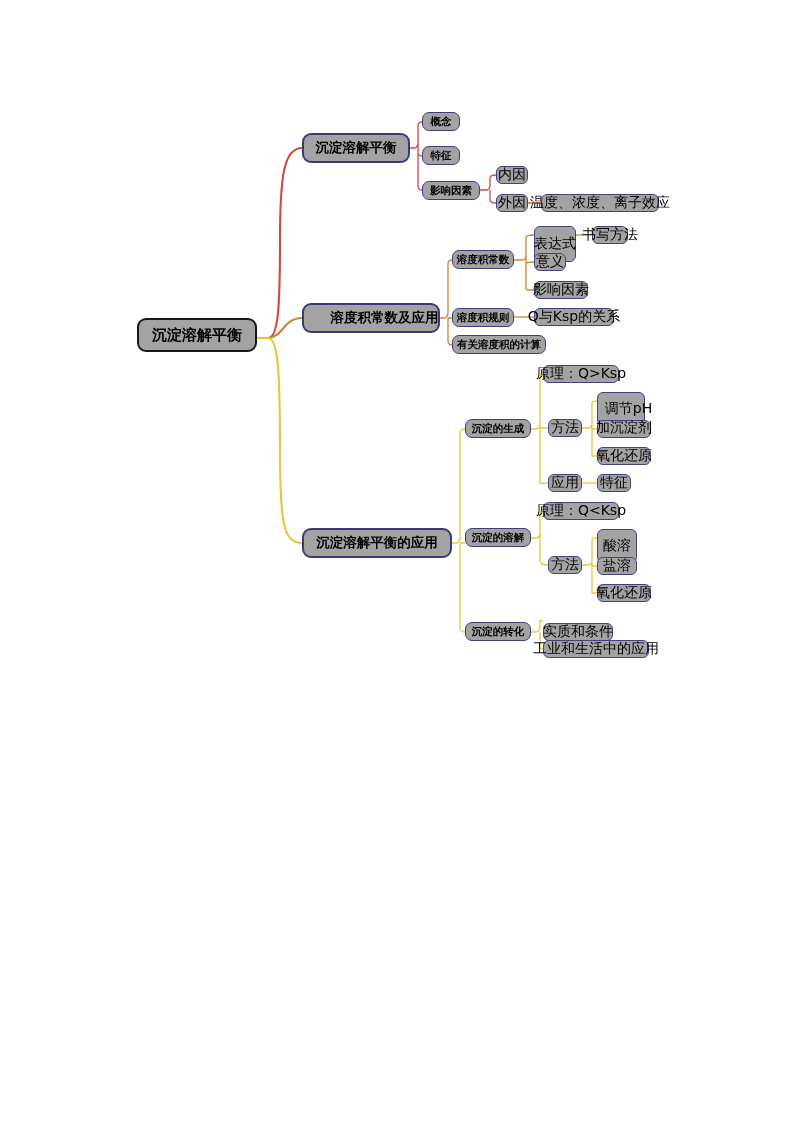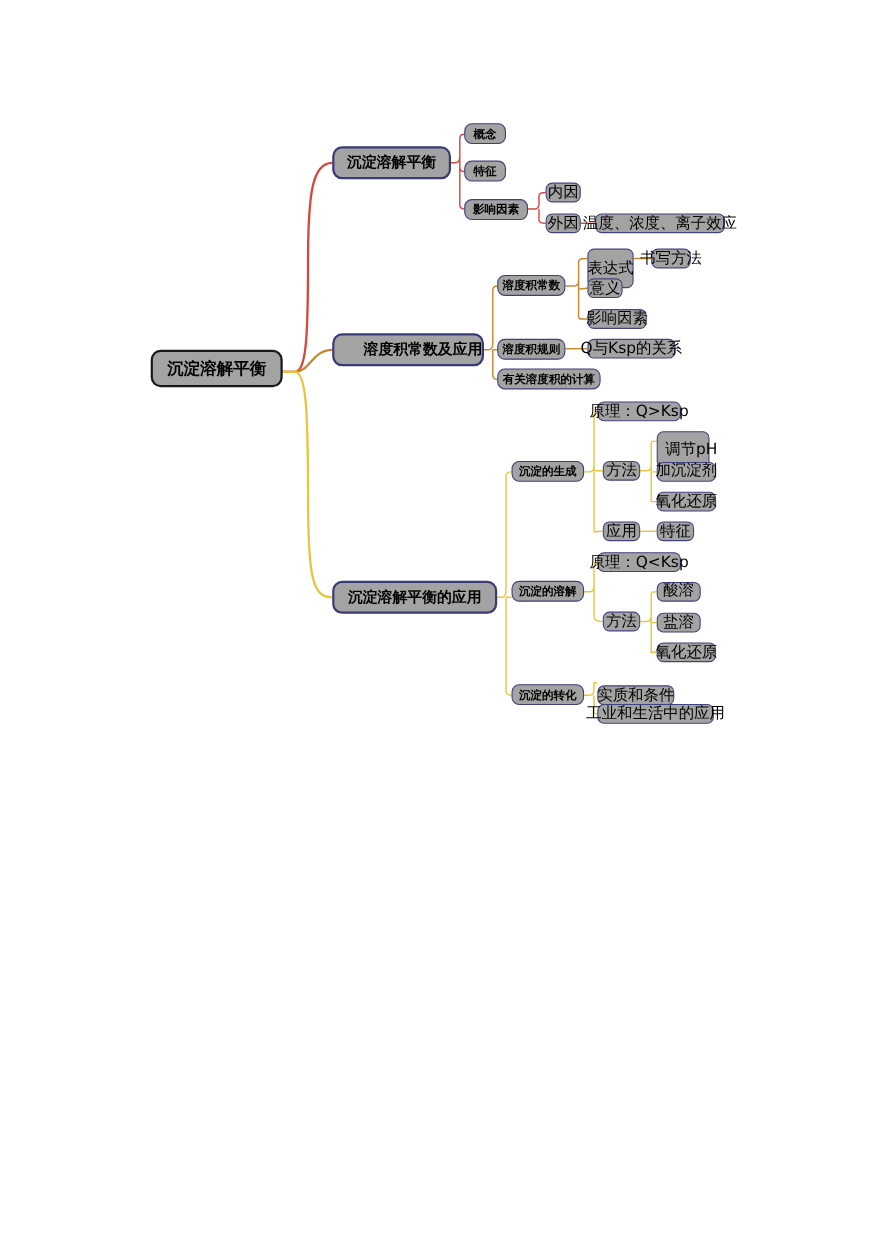--- a/index.html
+++ b/index.html
@@ -203,21 +203,21 @@
 
   <div class="node sub" style="left:465px; top:528px; width:66px; height:19px;">
     <span>沉淀的溶解</span>
   </div>
   <div class="node leaf" style="left:543px; top:502px; width:76px; height:18px;">
     <span>原理：Q&lt;Ksp</span>
   </div>
   <div class="node leaf" style="left:548px; top:556px; width:34px; height:18px;">
     <span>方法</span>
   </div>
-  <div class="node leaf" style="left:597px; top:529px; width:40px; height:18px;align-items:flex-end;">
+  <div class="node leaf" style="left:597px; top:529px; width:40px; height:34px;">
     <span>酸溶</span>
   </div>
   <div class="node leaf" style="left:597px; top:557px; width:40px; height:18px;">
     <span>盐溶</span>
   </div>
   <div class="node leaf" style="left:597px; top:584px; width:54px; height:18px;">
     <span>氧化还原</span>
   </div>
 
   <div class="node sub" style="left:465px; top:622px; width:66px; height:19px;">

